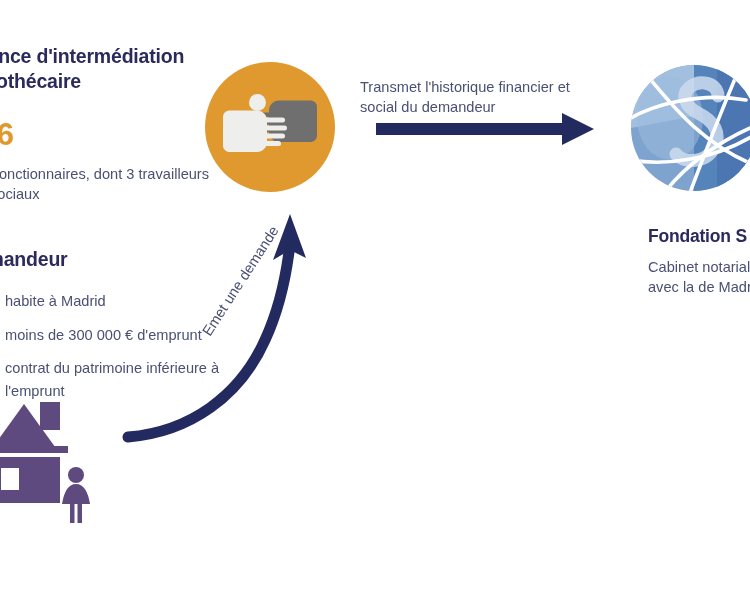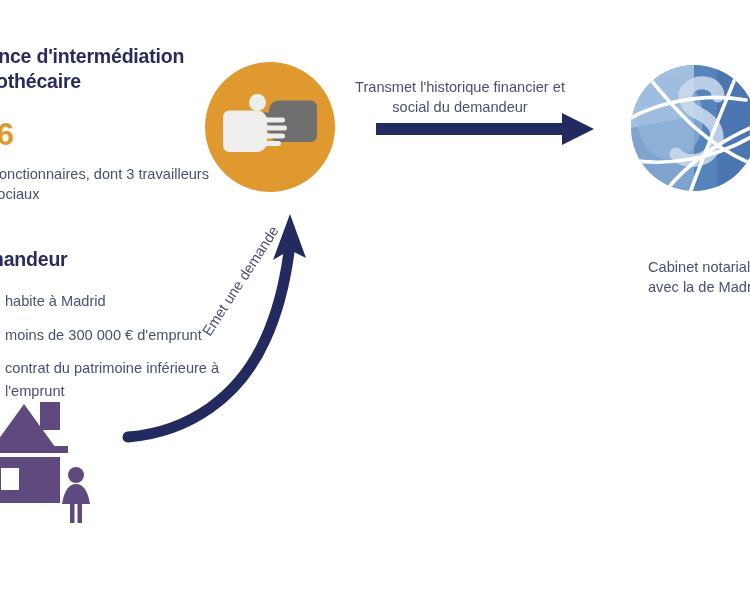--- a/index.html
+++ b/index.html
@@ -117,24 +117,24 @@
     top: 258px;
     width: 170px;
     font-size: 14.6px;
     line-height: 1.37;
     color: #4a5073;
   }
 
   
   .transmit-label {
     position: absolute;
-    left: 344px;
+    left: 360px;
     top: 78px;
     width: 232px;
-    text-align: center;
+    text-align: left;
     font-size: 14.6px;
     line-height: 1.35;
     color: #4a5073;
   }
   .transmit-arrow {
     position: absolute;
     left: 370px;
     top: 110px;
     width: 230px;
     height: 40px;
@@ -237,20 +237,21 @@
           <path d="M2 66 C30 48 78 36 124 44"></path>
           <path d="M24 18 C52 52 84 92 140 112"></path>
           <path d="M120 6 C104 44 86 88 66 142"></path>
           <path d="M8 104 C44 110 92 104 134 78"></path>
           <path d="M40 140 C60 112 96 84 142 66"></path>
         </g>
       </g>
     </svg>
   </div>
 
+  <div class="foundation-heading">Fondation S</div>
 
   <div class="foundation-sub">Cabinet notarial contrat avec la de Madrid</div>
 
   <div class="applicant-heading">Demandeur</div>
 
   <div class="applicant-list">
     <div class="row">
       <span class="dash">-</span>
       <span class="txt">habite à Madrid</span>
     </div>

